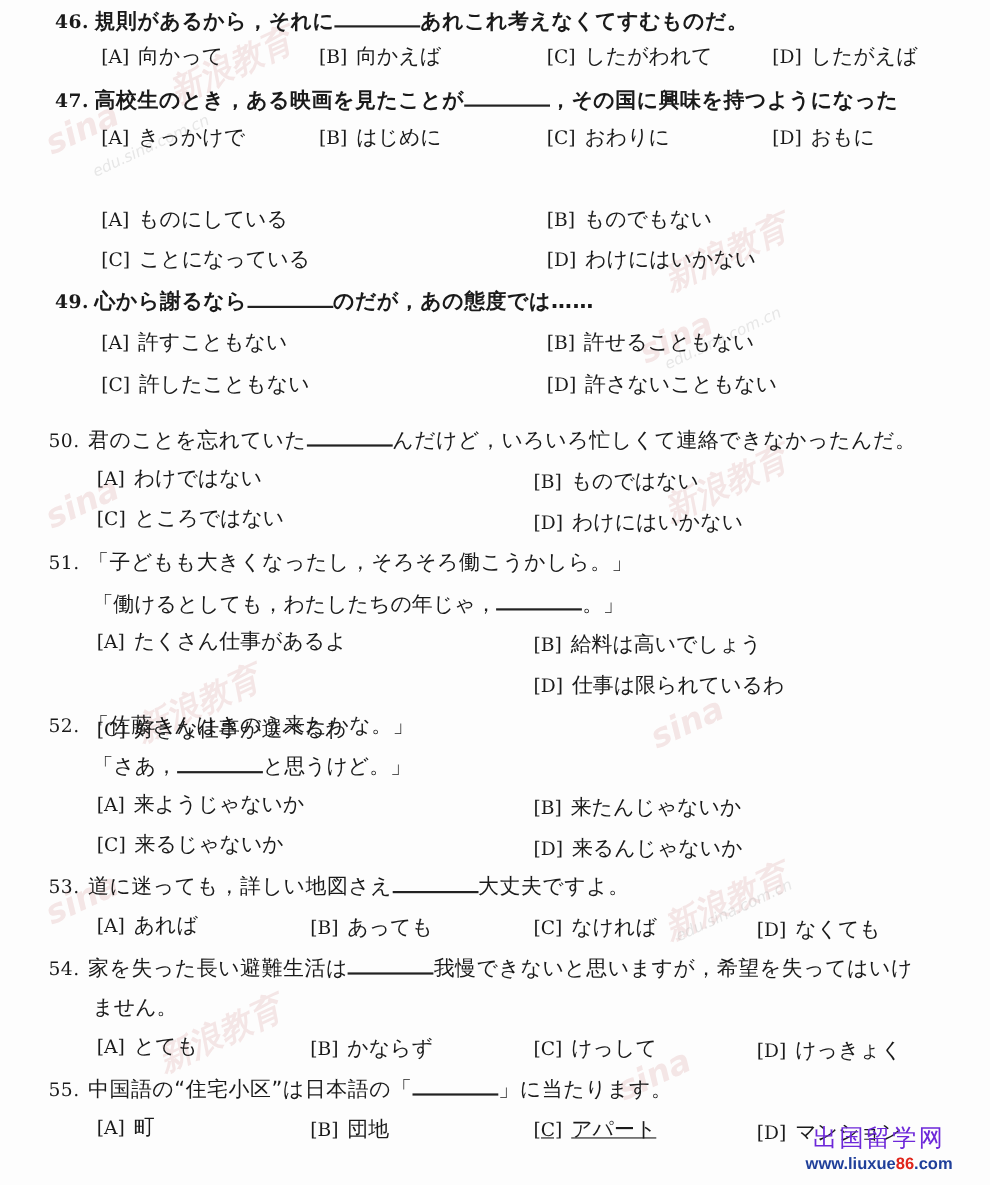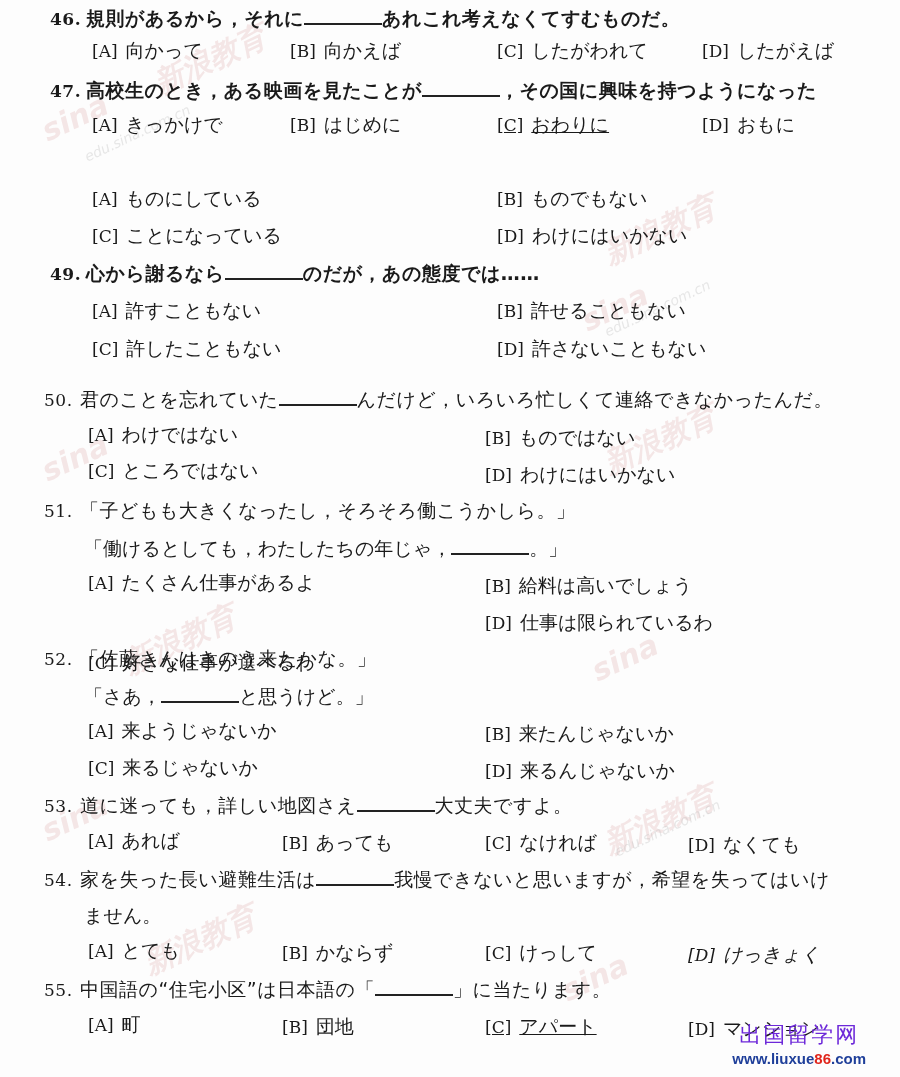--- a/index.html
+++ b/index.html
@@ -49,21 +49,21 @@
   <div class="opt" style="left:92px;top:38px;"><span class="lbl">[A]</span><span>向かって</span></div>
   <div class="opt" style="left:290px;top:38px;"><span class="lbl">[B]</span><span>向かえば</span></div>
   <div class="opt" style="left:497px;top:38px;"><span class="lbl">[C]</span><span>したがわれて</span></div>
   <div class="opt" style="left:702px;top:38px;"><span class="lbl">[D]</span><span>したがえば</span></div>
 
   <div class="q bold" style="top:77px;">
     <span class="num">47.</span><span>高校生のとき，ある映画を見たことが</span><span class="blank"></span><span>，その国に興味を持つようになった</span>
   </div>
   <div class="opt" style="left:92px;top:112px;"><span class="lbl">[A]</span><span>きっかけで</span></div>
   <div class="opt" style="left:290px;top:112px;"><span class="lbl">[B]</span><span>はじめに</span></div>
-  <div class="opt" style="left:497px;top:112px;text-decoration:underline;"><span class="lbl">[C]</span><span>おわりに</span></div>
+  <div class="opt" style="left:497px;top:112px;"><span class="lbl">[C]</span><span>おわりに</span></div>
   <div class="opt" style="left:702px;top:112px;"><span class="lbl">[D]</span><span>おもに</span></div>
 
   <div class="opt" style="left:92px;top:186px;"><span class="lbl">[A]</span><span>ものにしている</span></div>
   <div class="opt" style="left:497px;top:186px;"><span class="lbl">[B]</span><span>ものでもない</span></div>
   <div class="opt" style="left:92px;top:223px;"><span class="lbl">[C]</span><span>ことになっている</span></div>
   <div class="opt" style="left:497px;top:223px;"><span class="lbl">[D]</span><span>わけにはいかない</span></div>
 
   <div class="q bold" style="top:260px;">
     <span class="num">49.</span><span>心から謝るなら</span><span class="blank"></span><span>のだが，あの態度では……</span>
   </div>
@@ -110,21 +110,21 @@
   <div class="opt" style="left:485px;top:830px;"><span class="lbl">[C]</span><span>なければ</span></div>
   <div class="opt" style="left:688px;top:832px;"><span class="lbl">[D]</span><span>なくても</span></div>
 
   <div class="q" style="top:866px;left:44px;">
     <span class="num">54.</span><span>家を失った長い避難生活は</span><span class="blank"></span><span>我慢できないと思いますが，希望を失ってはいけ</span>
   </div>
   <div class="line2" style="top:903px;left:84px;">ません。</div>
   <div class="opt" style="left:88px;top:938px;"><span class="lbl">[A]</span><span>とても</span></div>
   <div class="opt" style="left:282px;top:940px;"><span class="lbl">[B]</span><span>かならず</span></div>
   <div class="opt" style="left:485px;top:940px;"><span class="lbl">[C]</span><span>けっして</span></div>
-  <div class="opt" style="left:688px;top:942px;font-style:italic;"><span class="lbl">[D]</span><span>けっきょく</span></div>
+  <div class="opt" style="left:688px;top:942px;"><span class="lbl">[D]</span><span>けっきょく</span></div>
 
   <div class="q" style="top:976px;left:44px;">
     <span class="num">55.</span><span>中国語の“住宅小区”は日本語の「</span><span class="blank"></span><span>」に当たります。</span>
   </div>
   <div class="opt" style="left:88px;top:1012px;"><span class="lbl">[A]</span><span>町</span></div>
   <div class="opt" style="left:282px;top:1014px;"><span class="lbl">[B]</span><span>団地</span></div>
   <div class="opt" style="left:485px;top:1014px;text-decoration:underline;"><span class="lbl">[C]</span><span>アパート</span></div>
   <div class="opt" style="left:688px;top:1016px;"><span class="lbl">[D]</span><span>マンション</span></div>
 
   <div class="logo">

